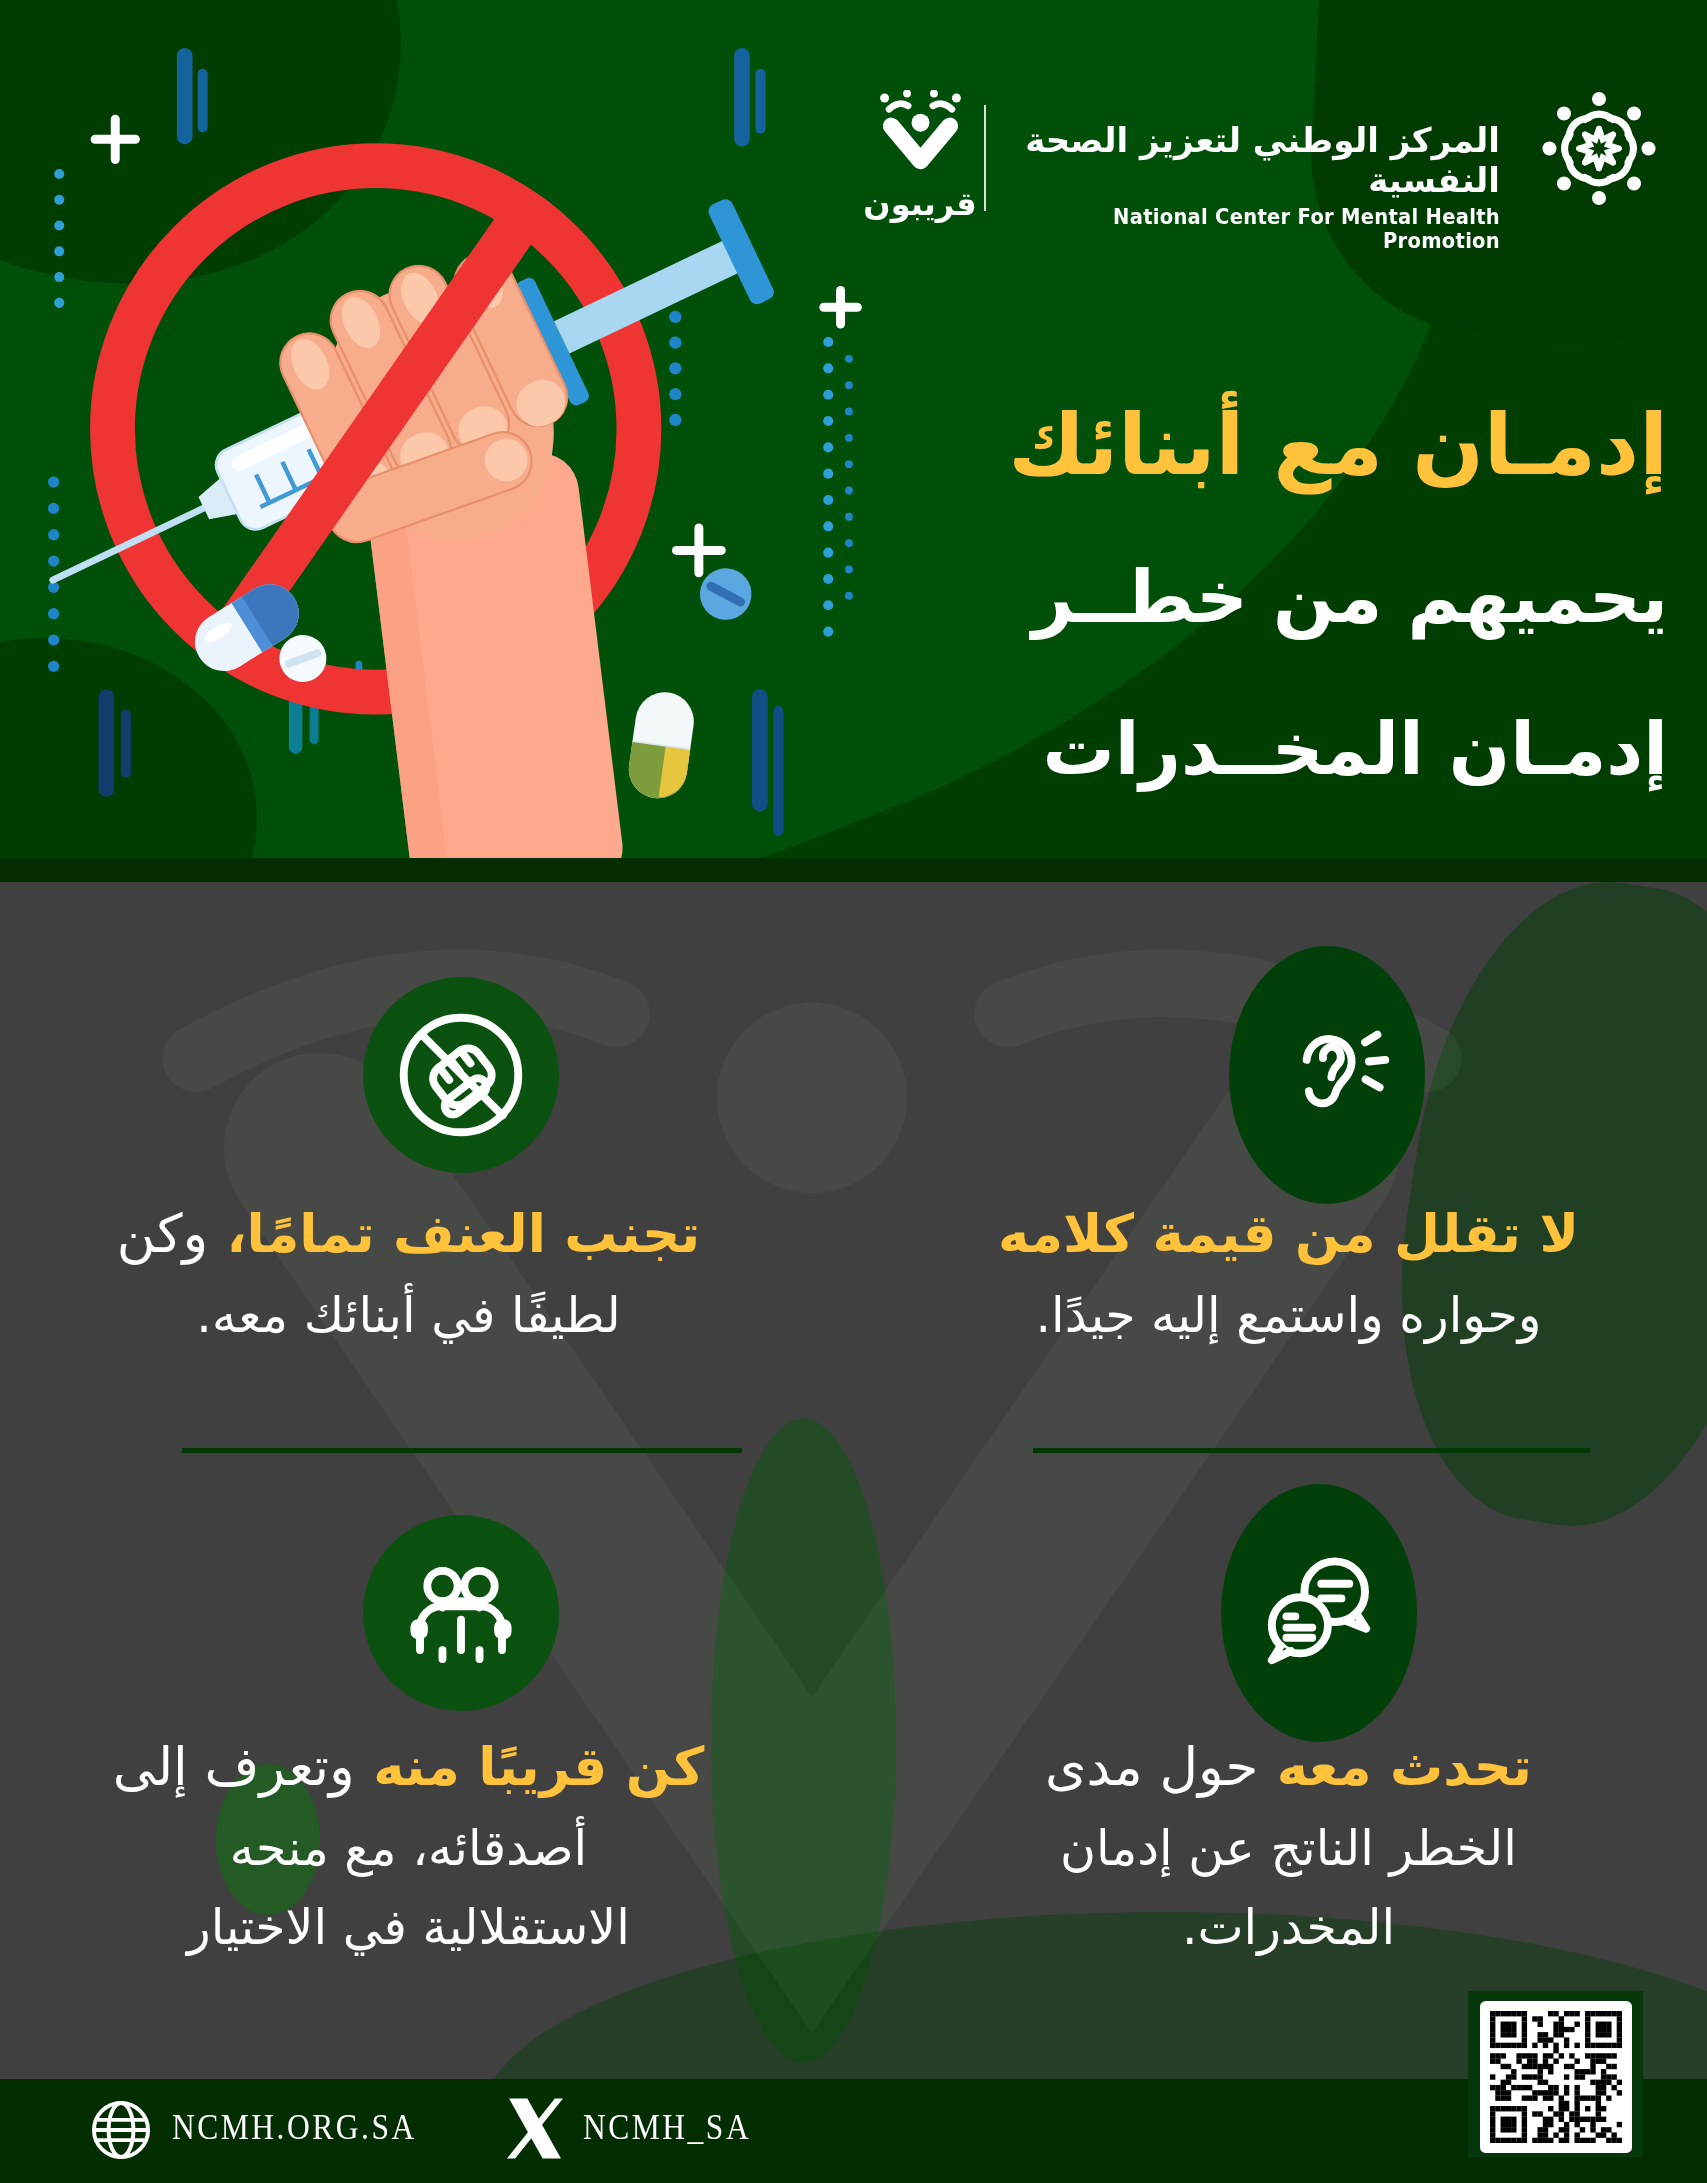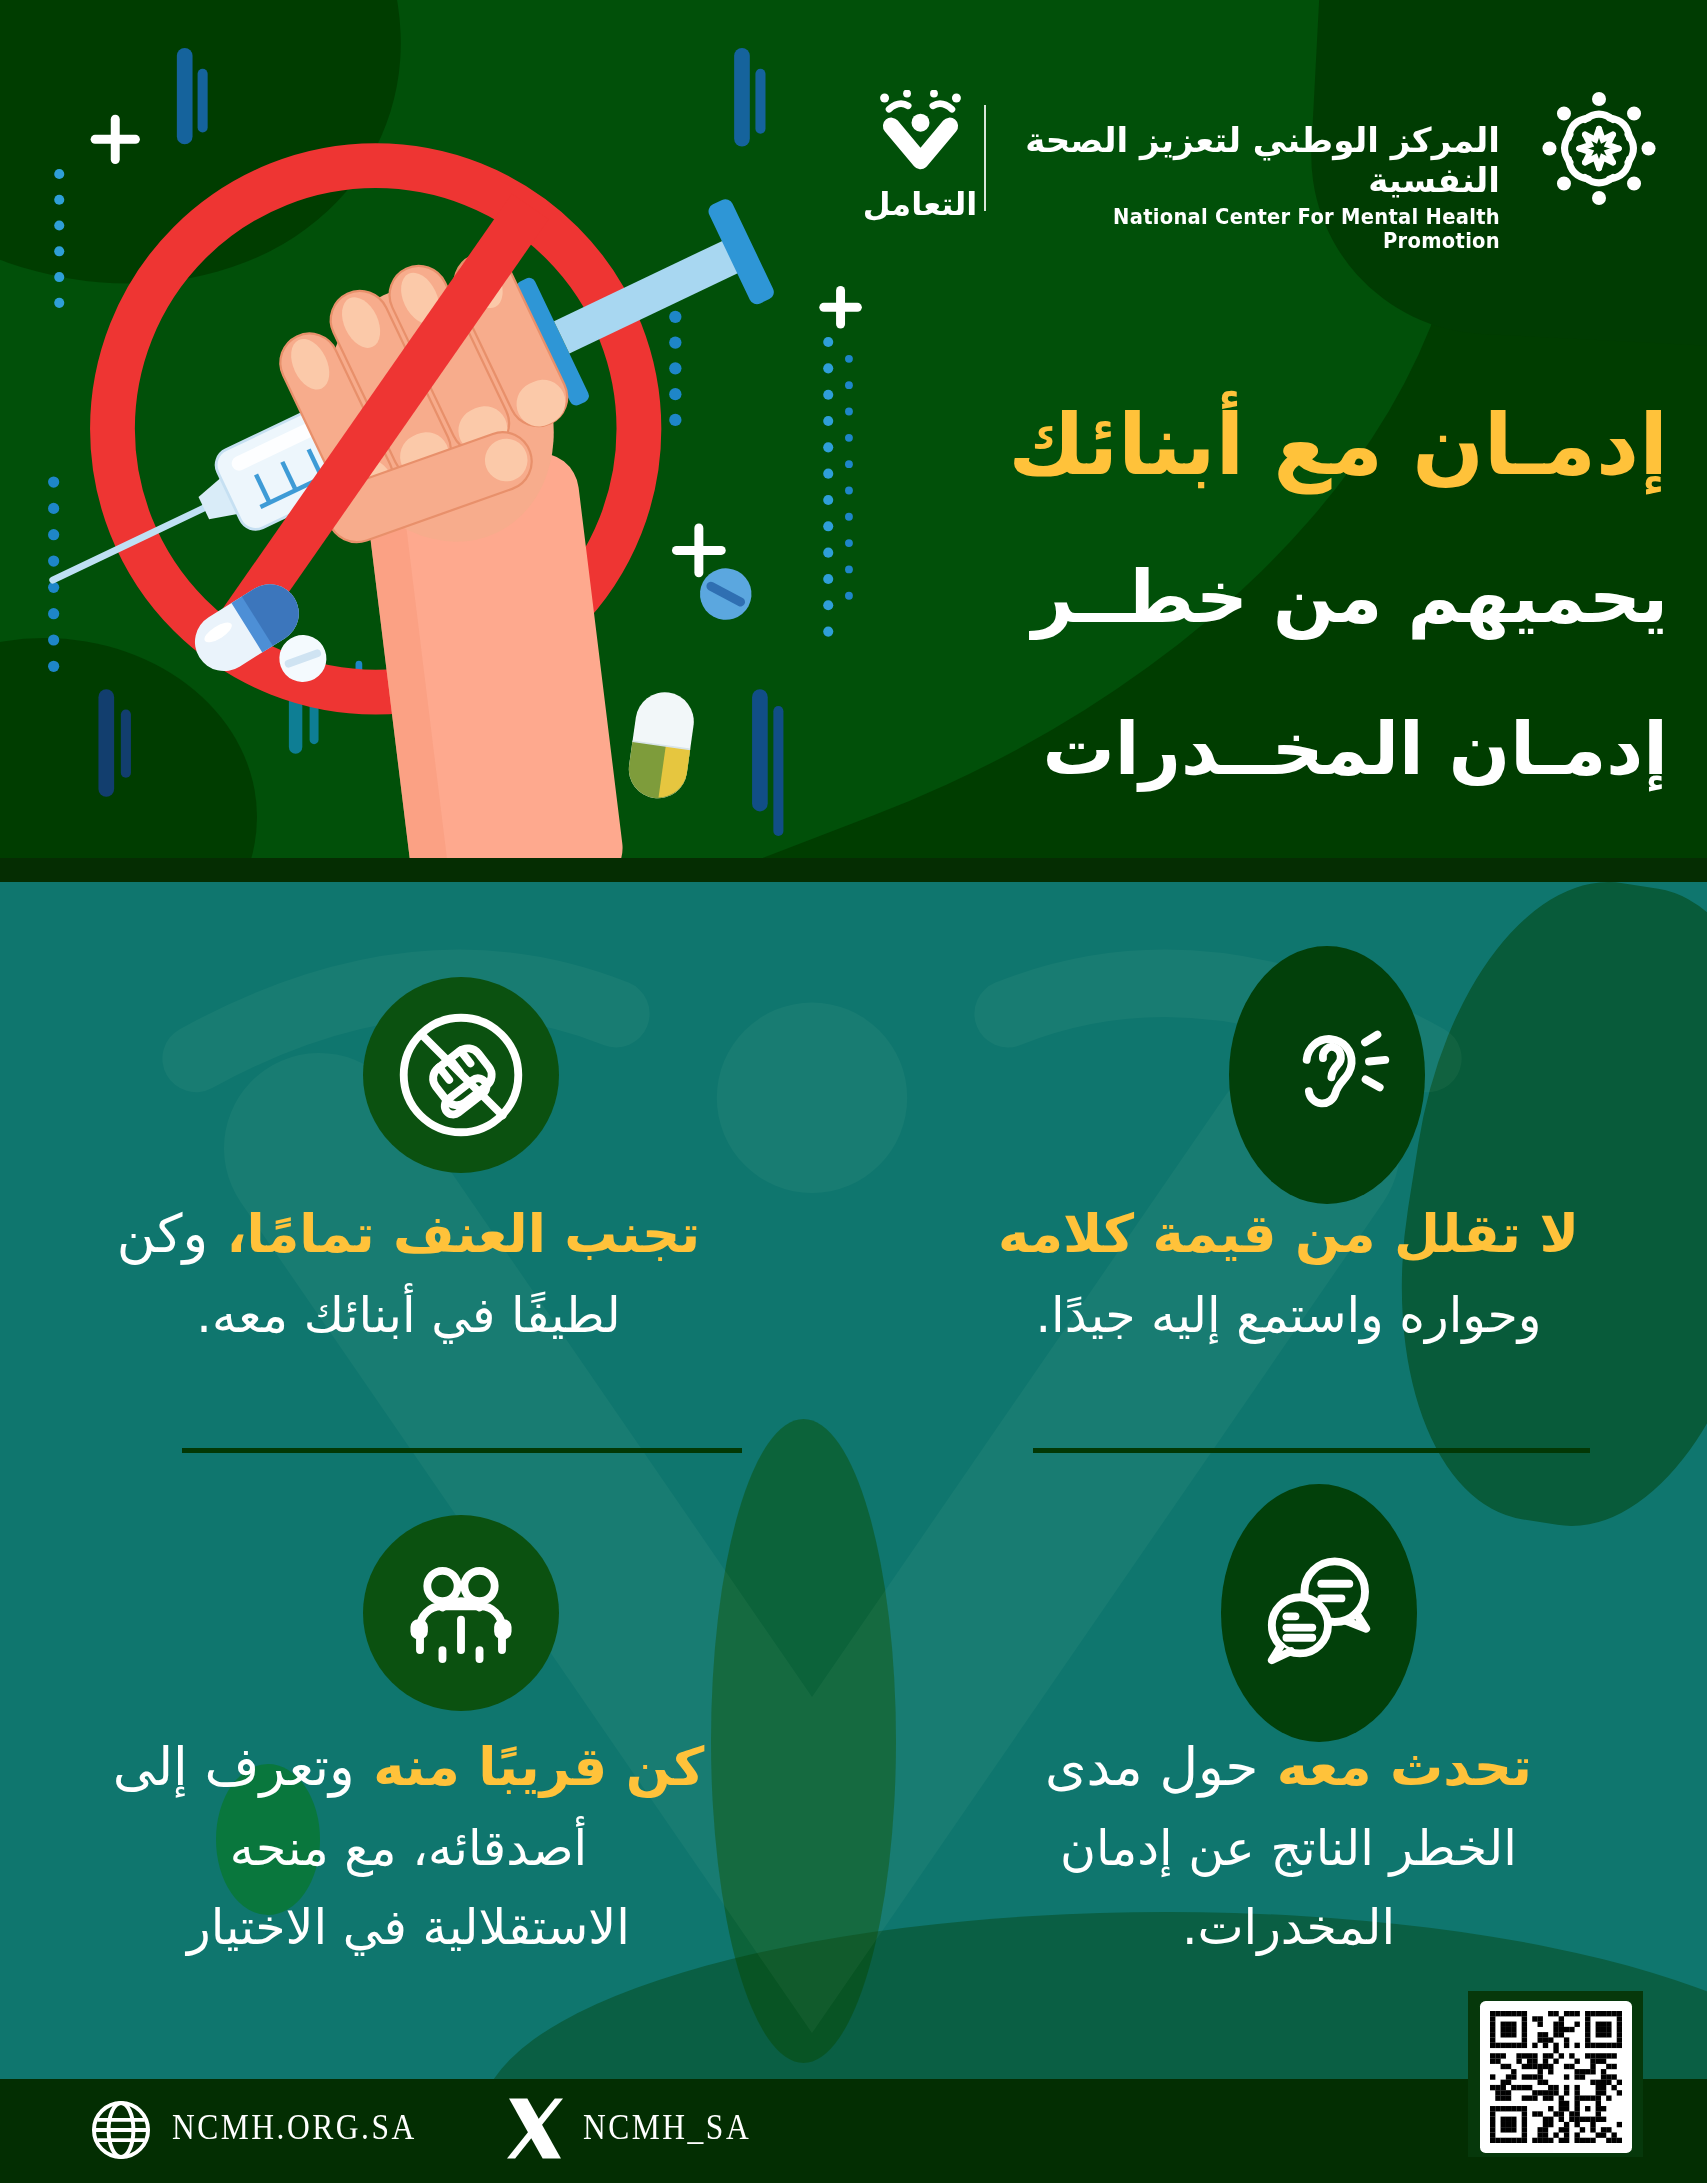--- a/index.html
+++ b/index.html
@@ -27,21 +27,21 @@
   .ncmh-en{font-size:21px;font-weight:bold;letter-spacing:0.3px;transform:scaleX(.93);transform-origin:right;margin-top:4.5px;direction:ltr;}
   .ncmh-logo{right:39px;top:77px;}
 
   
   .headline{right:40px;top:369px;width:840px;text-align:right;direction:rtl;}
   .headline div{line-height:152px;font-weight:bold;white-space:nowrap;}
   .hl-1{font-size:84px;color:#FFC23A;}
   .hl-2,.hl-3{font-size:72px;color:#FFFFFF;}
 
   
-  .body-sec{left:0;top:882px;width:1708px;height:1197px;background:#0f766e;overflow:hidden;}
+  .body-sec{left:0;top:882px;width:1708px;height:1197px;background:#404040;overflow:hidden;}
   .wm{left:84px;top:31px;opacity:.05;}
   .shape-r{left:1411px;top:0;width:358px;height:644px;background:#023F05;opacity:.5;border-radius:45%;transform:rotate(9deg);}
   .shape-b{left:481px;top:1030px;width:1372px;height:414px;background:#023F05;opacity:.4;border-radius:50%;}
   .shape-c{left:711px;top:537px;width:185px;height:644px;background:#0B5410;opacity:.55;border-radius:50%;}
   .shape-g{left:216px;top:882px;width:104px;height:151px;background:#027A02;opacity:.45;border-radius:50%;}
 
   .patch{border-radius:50%;}
   .patch-light{background:#0B5110;}
   .patch-dark{background:#02400A;}
   .tip-icon{position:absolute;}
@@ -242,21 +242,21 @@
         <path d="M112,28 Q128,18 146,34" stroke-width="12"></path>
       </g>
       <g fill="#FFFFFF">
         <circle cx="90" cy="58" r="16"></circle>
         <circle cx="26" cy="14" r="8"></circle>
           <circle cx="154" cy="14" r="8"></circle>
         <circle cx="66" cy="6" r="7"></circle>
           <circle cx="114" cy="6" r="7"></circle>
       </g>
     </svg>
-    <div class="qareebon-word">التعامل</div>
+    <div class="qareebon-word">قريبون</div>
   </div>
   <div class="abs brand-divider"></div>
 
   <div class="abs ncmh-text">
     <div class="ncmh-ar">المركز الوطني لتعزيز الصحة النفسية</div>
     <div class="ncmh-en">National Center For Mental Health Promotion</div>
   </div>
 
   <svg class="abs ncmh-logo" width="140" height="143" viewBox="0 0 260 260">
     <g id="star">

